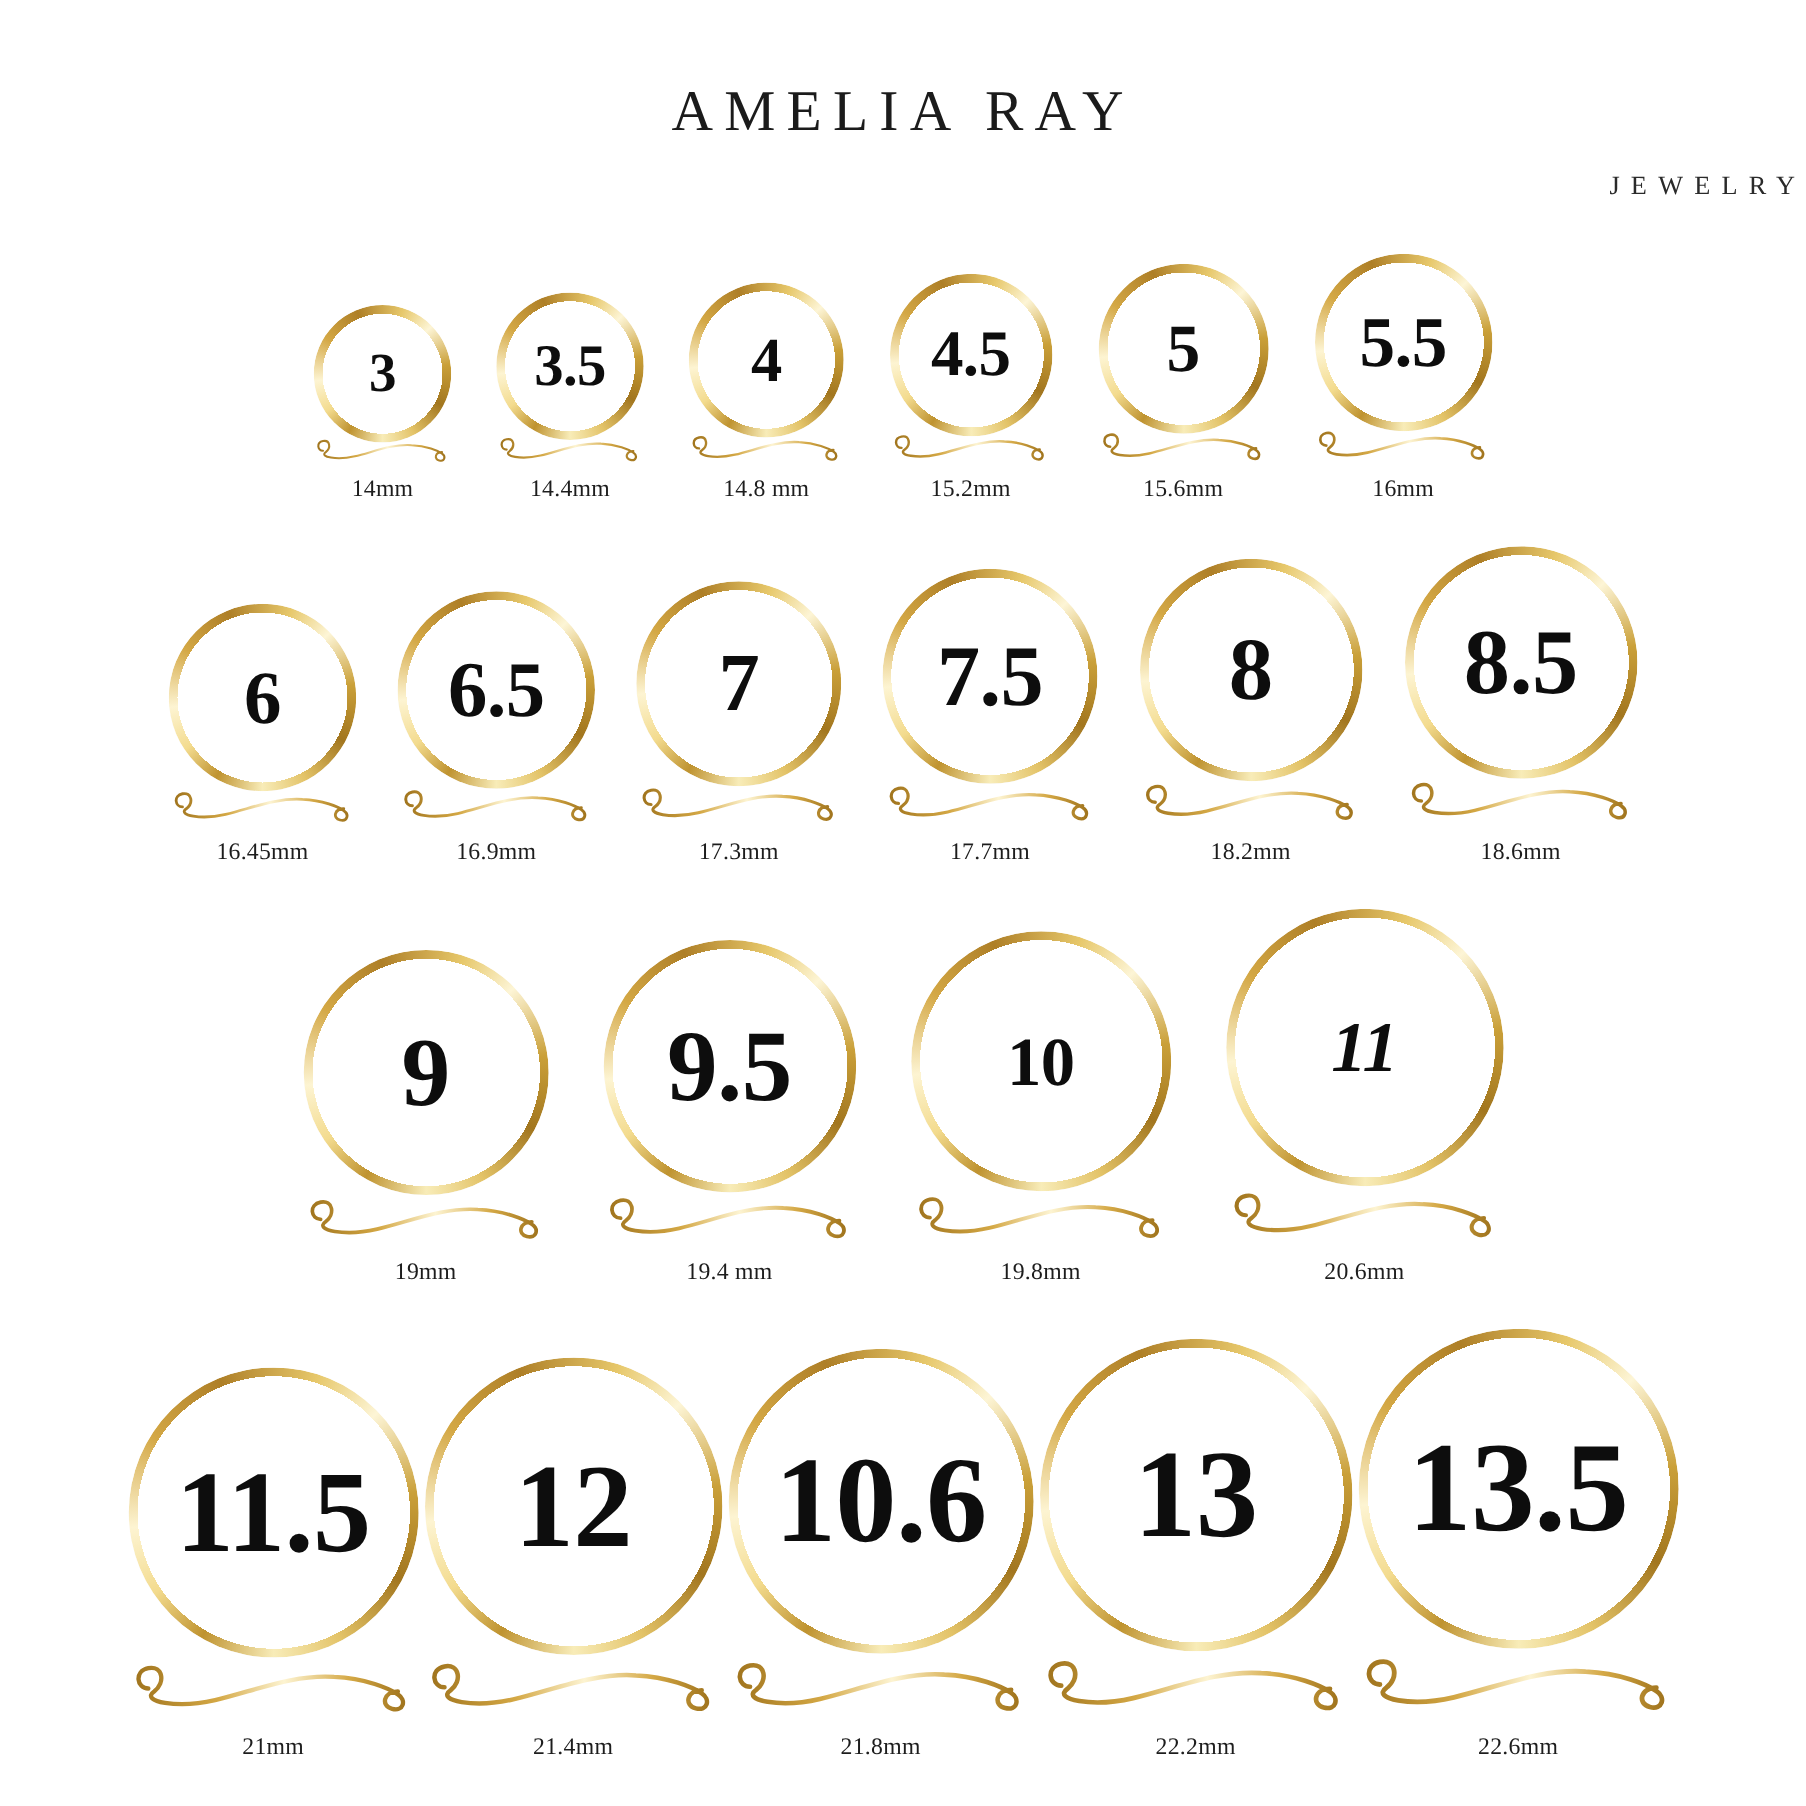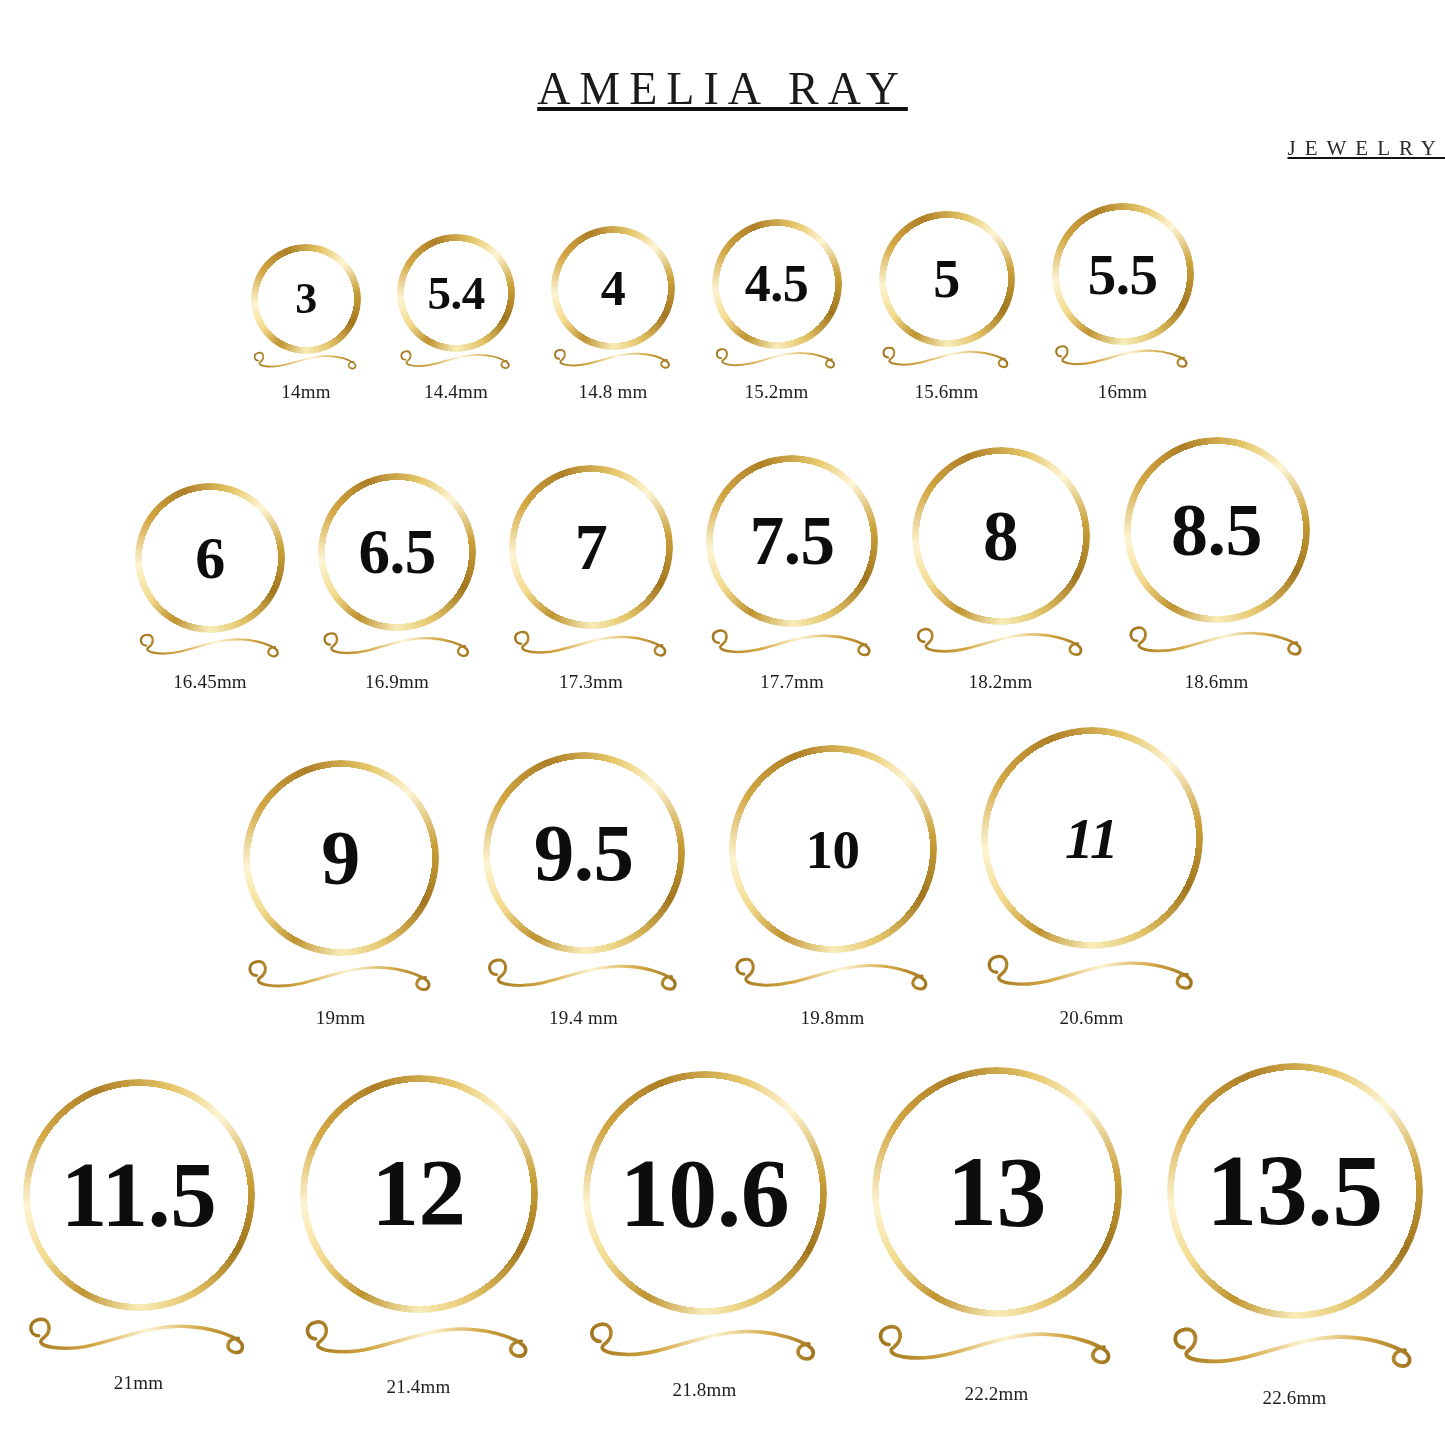--- a/index.html
+++ b/index.html
@@ -11,21 +11,20 @@
     width: 1445px; height: 1445px;
     font-family: "Liberation Serif", serif;
     color: #111111;
     overflow: hidden;
     position: relative;
   }
 
   .brand {
     text-align: center;
     padding-top: 66px;
-    text-decoration: underline;
   }
   .brand-name {
     font-family: "Liberation Serif", serif;
     font-size: 46px;
     letter-spacing: 9px;
     color: #1b1b1b;
     font-weight: 400;
     line-height: 1;
   }
   .brand-sub {
@@ -161,21 +160,21 @@
               <stop offset="100%" stop-color="#a2761f"></stop>
             </linearGradient>
           </defs>
           <path d="M14 30 C6 30 4 18 14 16 C24 14 26 26 18 32 C8 39 34 44 60 38 C86 32 114 20 142 22 C164 23 180 30 186 34 C192 38 190 46 182 44 C174 42 176 32 186 32" fill="none" stroke="url(#fg0_0)" stroke-width="3" stroke-linecap="round"></path>
         </svg>
         <div class="mm">14mm</div>
       </div>
       <div class="cell">
         <div class="ring-wrap" style="width: 118px; height: 118px;">
           <div class="ring" style="width: 118px; height: 118px;">
-            <span class="ring-label" style="font-size: 47px;">5.4</span>
+            <span class="ring-label" style="font-size: 47px;">3.5</span>
           </div>
         </div>
         <svg class="flourish" width="120" height="33" viewBox="0 0 200 56">
           <defs>
             <linearGradient id="fg0_1" x1="0" y1="0" x2="1" y2="0">
               <stop offset="0%" stop-color="#a2761f"></stop>
               <stop offset="30%" stop-color="#d4a845"></stop>
               <stop offset="55%" stop-color="#fdf4d2"></stop>
               <stop offset="80%" stop-color="#d4a845"></stop>
               <stop offset="100%" stop-color="#a2761f"></stop>
@@ -463,21 +462,21 @@
               <stop offset="55%" stop-color="#fdf4d2"></stop>
               <stop offset="80%" stop-color="#d4a845"></stop>
               <stop offset="100%" stop-color="#a2761f"></stop>
             </linearGradient>
           </defs>
           <path d="M14 30 C6 30 4 18 14 16 C24 14 26 26 18 32 C8 39 34 44 60 38 C86 32 114 20 142 22 C164 23 180 30 186 34 C192 38 190 46 182 44 C174 42 176 32 186 32" fill="none" stroke="url(#fg2_4)" stroke-width="3" stroke-linecap="round"></path>
         </svg>
         <div class="mm">20.6mm</div>
       </div>
     </div>
-    <div class="row" style="gap: 40px; margin-bottom: 20px; align-items: center;">
+    <div class="row" style="margin-bottom: 20px;">
       <div class="cell">
         <div class="ring-wrap" style="width: 232px; height: 232px;">
           <div class="ring" style="width: 232px; height: 232px;">
             <span class="ring-label" style="font-size: 93px;">11.5</span>
           </div>
         </div>
         <svg class="flourish" width="237" height="65" viewBox="0 0 200 56">
           <defs>
             <linearGradient id="fg3_0" x1="0" y1="0" x2="1" y2="0">
               <stop offset="0%" stop-color="#a2761f"></stop>

